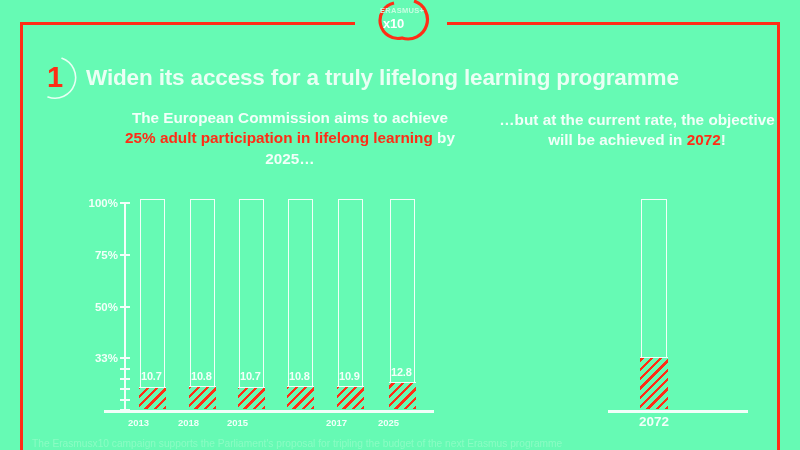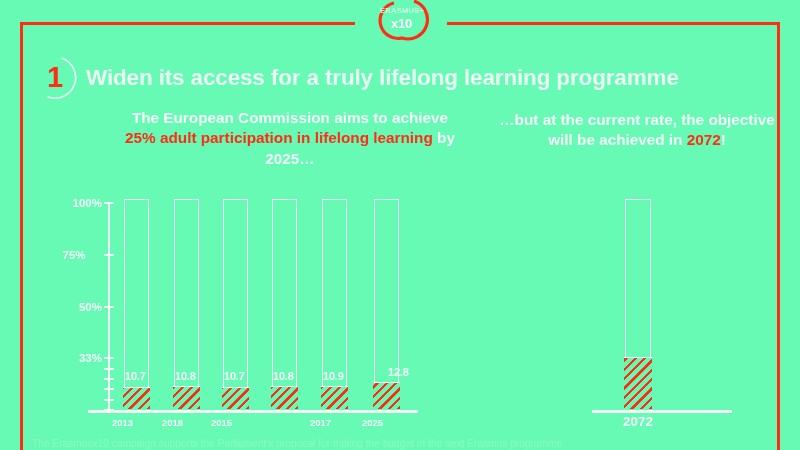--- a/index.html
+++ b/index.html
@@ -59,21 +59,20 @@
     font-weight: bold;
     white-space: nowrap;
   }
   .logo-x10 {
     position: absolute;
     left: 11px; top: 19px;
     font-size: 13px;
     font-weight: bold;
     color: #ffffff;
     letter-spacing: -.2px;
-    margin-left: 8px;
   }
 
   
   .headline-row {
     position: absolute;
     left: 32px; top: 55px;
     width: 740px; height: 46px;
     display: flex;
     align-items: center;
   }
@@ -114,21 +113,21 @@
     color: #f2fff9;
     text-align: center;
   }
   .para .hl { color: #ff2d16; }
   .para-left  { left: 116px; top: 108px; width: 348px; }
   .para-right { left: 492px; top: 110px; width: 290px; }
 
   
   .chart {
     position: absolute;
-    left: 0; top: 185px;
+    left: 16px; top: 185px;
     width: 680px; height: 245px;
   }
 
   
   .ylab {
     position: absolute;
     width: 56px;
     text-align: right;
     font-size: 11.5px;
     font-weight: bold;
@@ -264,21 +263,21 @@
         <div class="ytick" style="top: 120.5px;"></div>
         <div class="ytick" style="top: 172.25px;"></div>
         <div class="ytick" style="top: 182.6px;"></div>
         <div class="ytick" style="top: 192.95px;"></div>
         <div class="ytick" style="top: 203.3px;"></div>
         <div class="ytick" style="top: 213.65px;"></div>
         <div class="ytick" style="top: 224px;"></div>
       </div>
     <div id="ylabels">
         <div class="ylab" style="left: 46px; top: 18px;">100%</div>
-        <div class="ylab" style="left: 46px; top: 69.75px; text-align: center;">75%</div>
+        <div class="ylab" style="left: 46px; top: 69.75px;">75%</div>
         <div class="ylab" style="left: 46px; top: 121.5px;">50%</div>
         <div class="ylab" style="left: 46px; top: 173.25px;">33%</div>
       </div>
     <div class="baseline-a"></div>
     <div class="baseline-b"></div>
     <div id="bars">
         <div class="bar" style="left: 124px; width: 25px; height: 209px;">
           <div class="bar-fill" style="position: absolute; left: -1.7px; right: -1.7px; bottom: -1.7px; height: 22.149px;"></div>
           <div class="bar-val" style="bottom: 24.649px;">10.7</div>
         </div>
@@ -293,21 +292,21 @@
         <div class="bar" style="left: 272px; width: 25px; height: 209px;">
           <div class="bar-fill" style="position: absolute; left: -1.7px; right: -1.7px; bottom: -1.7px; height: 22.356px;"></div>
           <div class="bar-val" style="bottom: 24.856px;">10.8</div>
         </div>
         <div class="bar" style="left: 322px; width: 25px; height: 209px;">
           <div class="bar-fill" style="position: absolute; left: -1.7px; right: -1.7px; bottom: -1.7px; height: 22.563px;"></div>
           <div class="bar-val" style="bottom: 25.063px;">10.9</div>
         </div>
         <div class="bar" style="left: 374px; width: 25px; height: 209px;">
           <div class="bar-fill" style="position: absolute; left: -1.7px; right: -1.7px; bottom: -1.7px; height: 26.496px;"></div>
-          <div class="bar-val" style="bottom: 28.996px; margin-left: 13px;">12.8</div>
+          <div class="bar-val" style="bottom: 28.996px;">12.8</div>
         </div>
         <div class="bar" style="left: 625px; width: 26px; height: 209px;">
           <div class="bar-fill" style="position: absolute; left: -1.7px; right: -1.7px; bottom: -1.7px; height: 51.75px;"></div>
         </div>
       </div>
     <div id="xlabels">
         <div class="xlab" style="left: 112px; width: 49px;">2013</div>
         <div class="xlab" style="left: 162px; width: 49px;">2018</div>
         <div class="xlab" style="left: 211px; width: 49px;">2015</div>
         <div class="xlab" style="left: 260px; width: 49px; margin-top: 36px;">2016</div>

